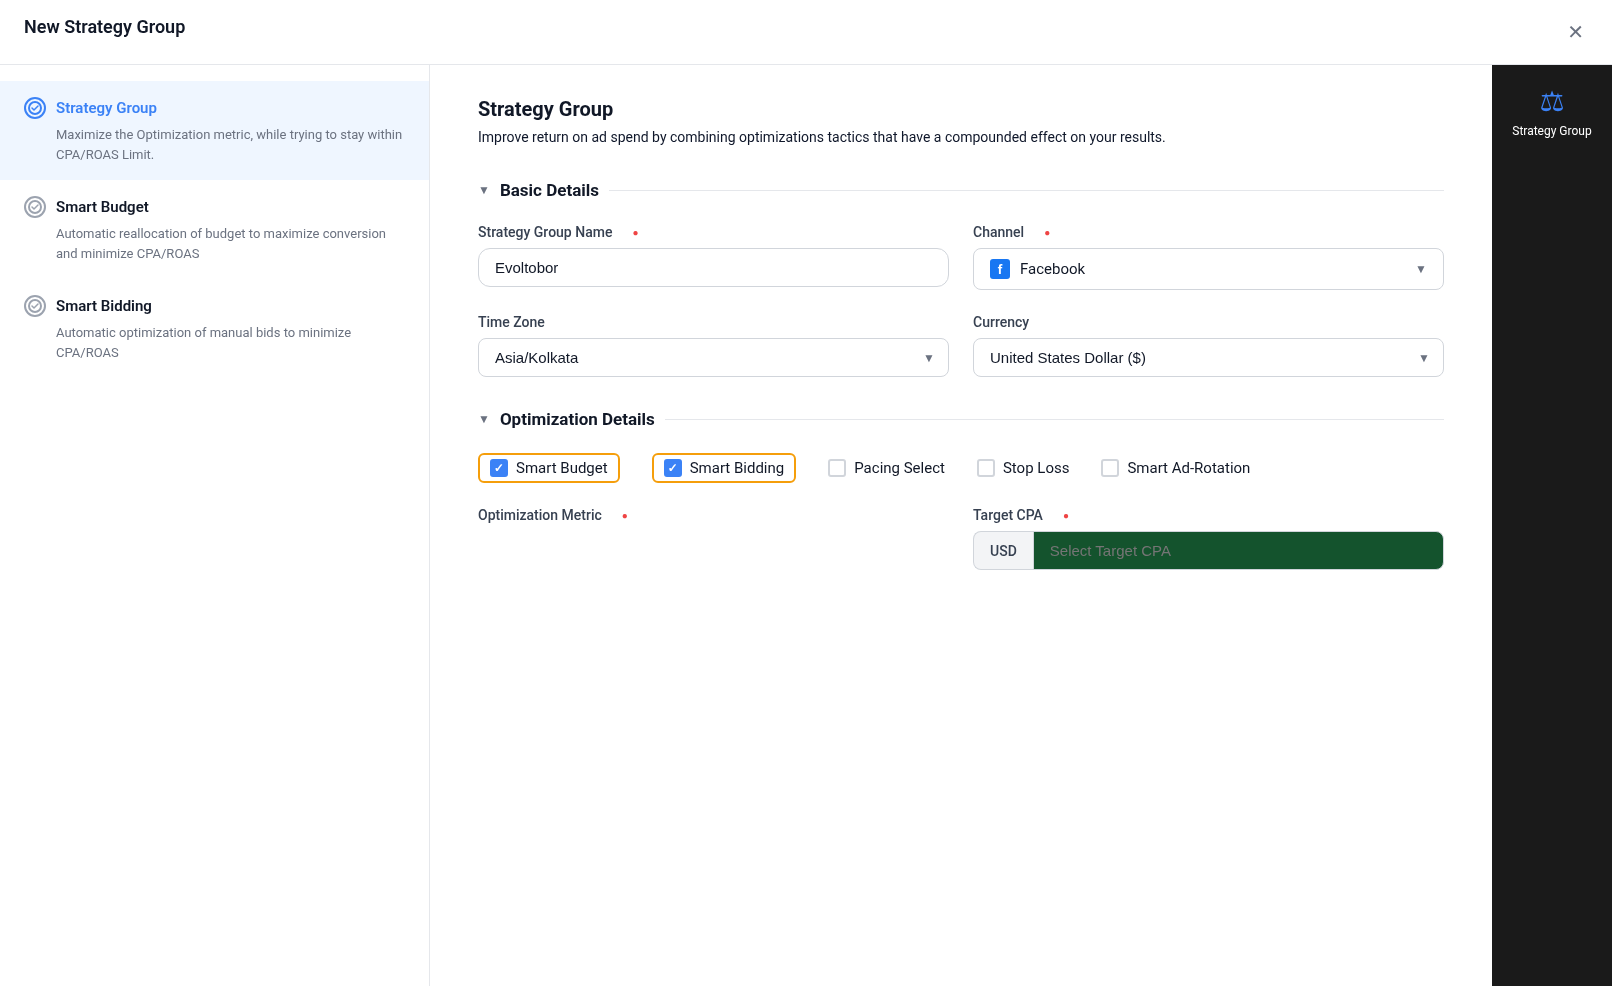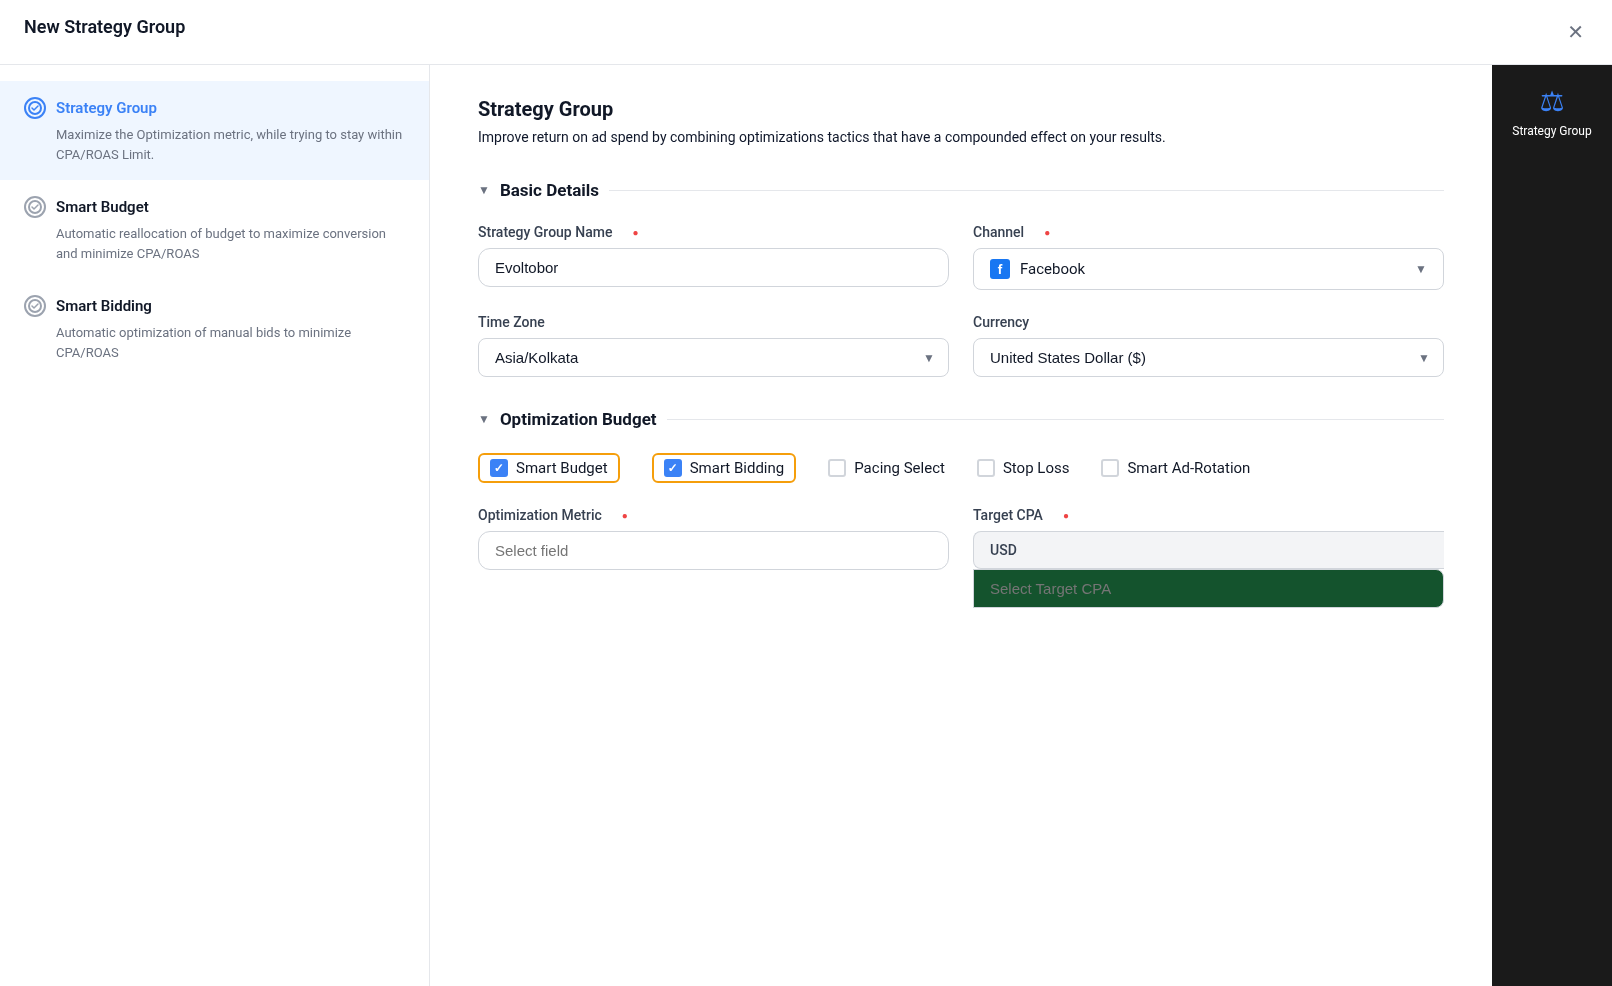--- a/index.html
+++ b/index.html
@@ -317,21 +317,20 @@
     .checkbox-check {
       color: #fff;
       font-size: 12px;
       font-weight: 700;
     }
 
     
     .target-cpa-field {
       display: flex;
       align-items: stretch;
-      flex-direction: column;
     }
 
     .currency-prefix {
       padding: 10px 16px;
       background: #f3f4f6;
       border: 1px solid #d1d5db;
       border-right: none;
       border-radius: 8px 0 0 8px;
       font-size: 14px;
       color: #374151;
@@ -490,21 +489,21 @@
               </select>
               <span class="select-chevron">▼</span>
             </div>
           </div>
         </div>
       </div>
 
       <div class="collapsible-section">
         <div class="collapsible-header">
           <span class="collapsible-toggle">▼</span>
-          <span class="collapsible-label">Optimization Budget</span>
+          <span class="collapsible-label">Optimization Details</span>
           <div class="collapsible-line"></div>
         </div>
 
 
         <div class="checkboxes-grid">
 
           <label class="checkbox-item highlighted">
             <div class="checkbox-box checked">
               <span class="checkbox-check">✓</span>
             </div>
@@ -533,21 +532,20 @@
             <span>Smart Ad-Rotation</span>
           </label>
         </div>
 
         <div class="form-row">
           <div class="form-field">
             <div class="field-label">
               <span>Optimization Metric</span>
               <span class="required-dot">●</span>
             </div>
-            <input type="text" class="field-input placeholder-style" placeholder="Select field" style="">
           </div>
 
           <div class="form-field">
             <div class="field-label">
               <span>Target CPA</span>
               <span class="required-dot">●</span>
             </div>
             <div class="target-cpa-field">
               <div class="currency-prefix">USD</div>
               <input type="text" class="target-cpa-input" placeholder="Select Target CPA" style="">

